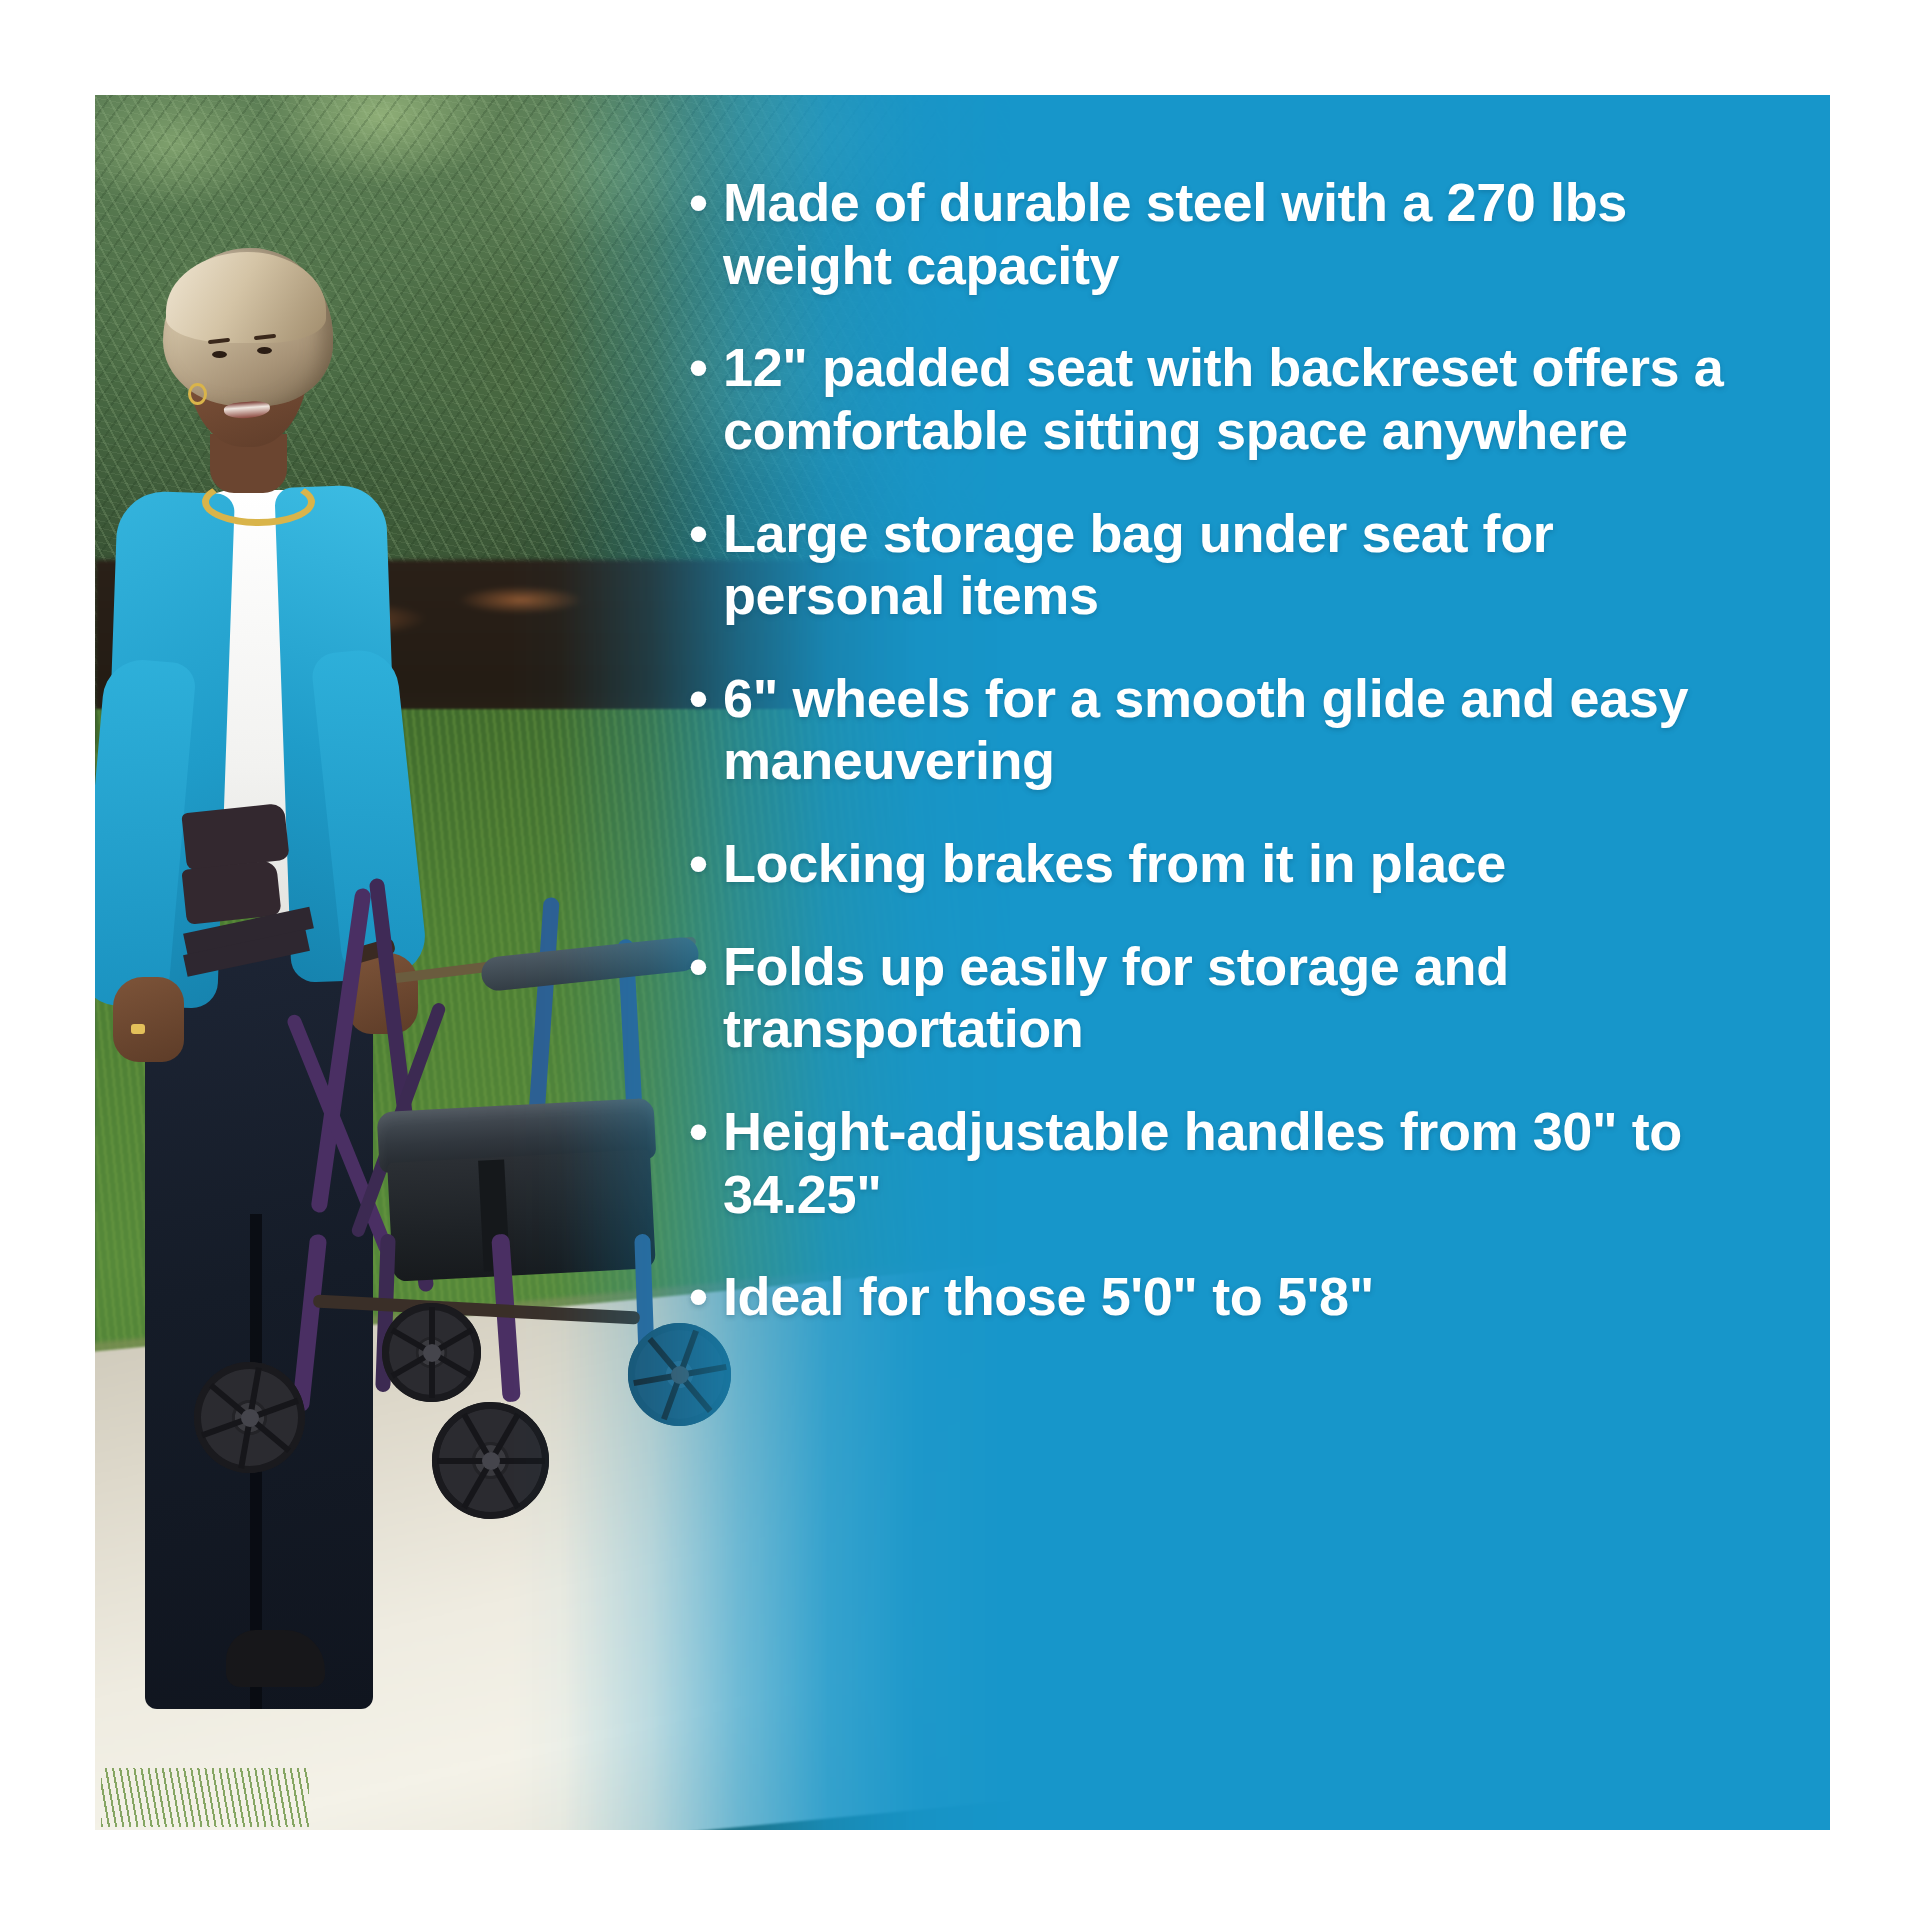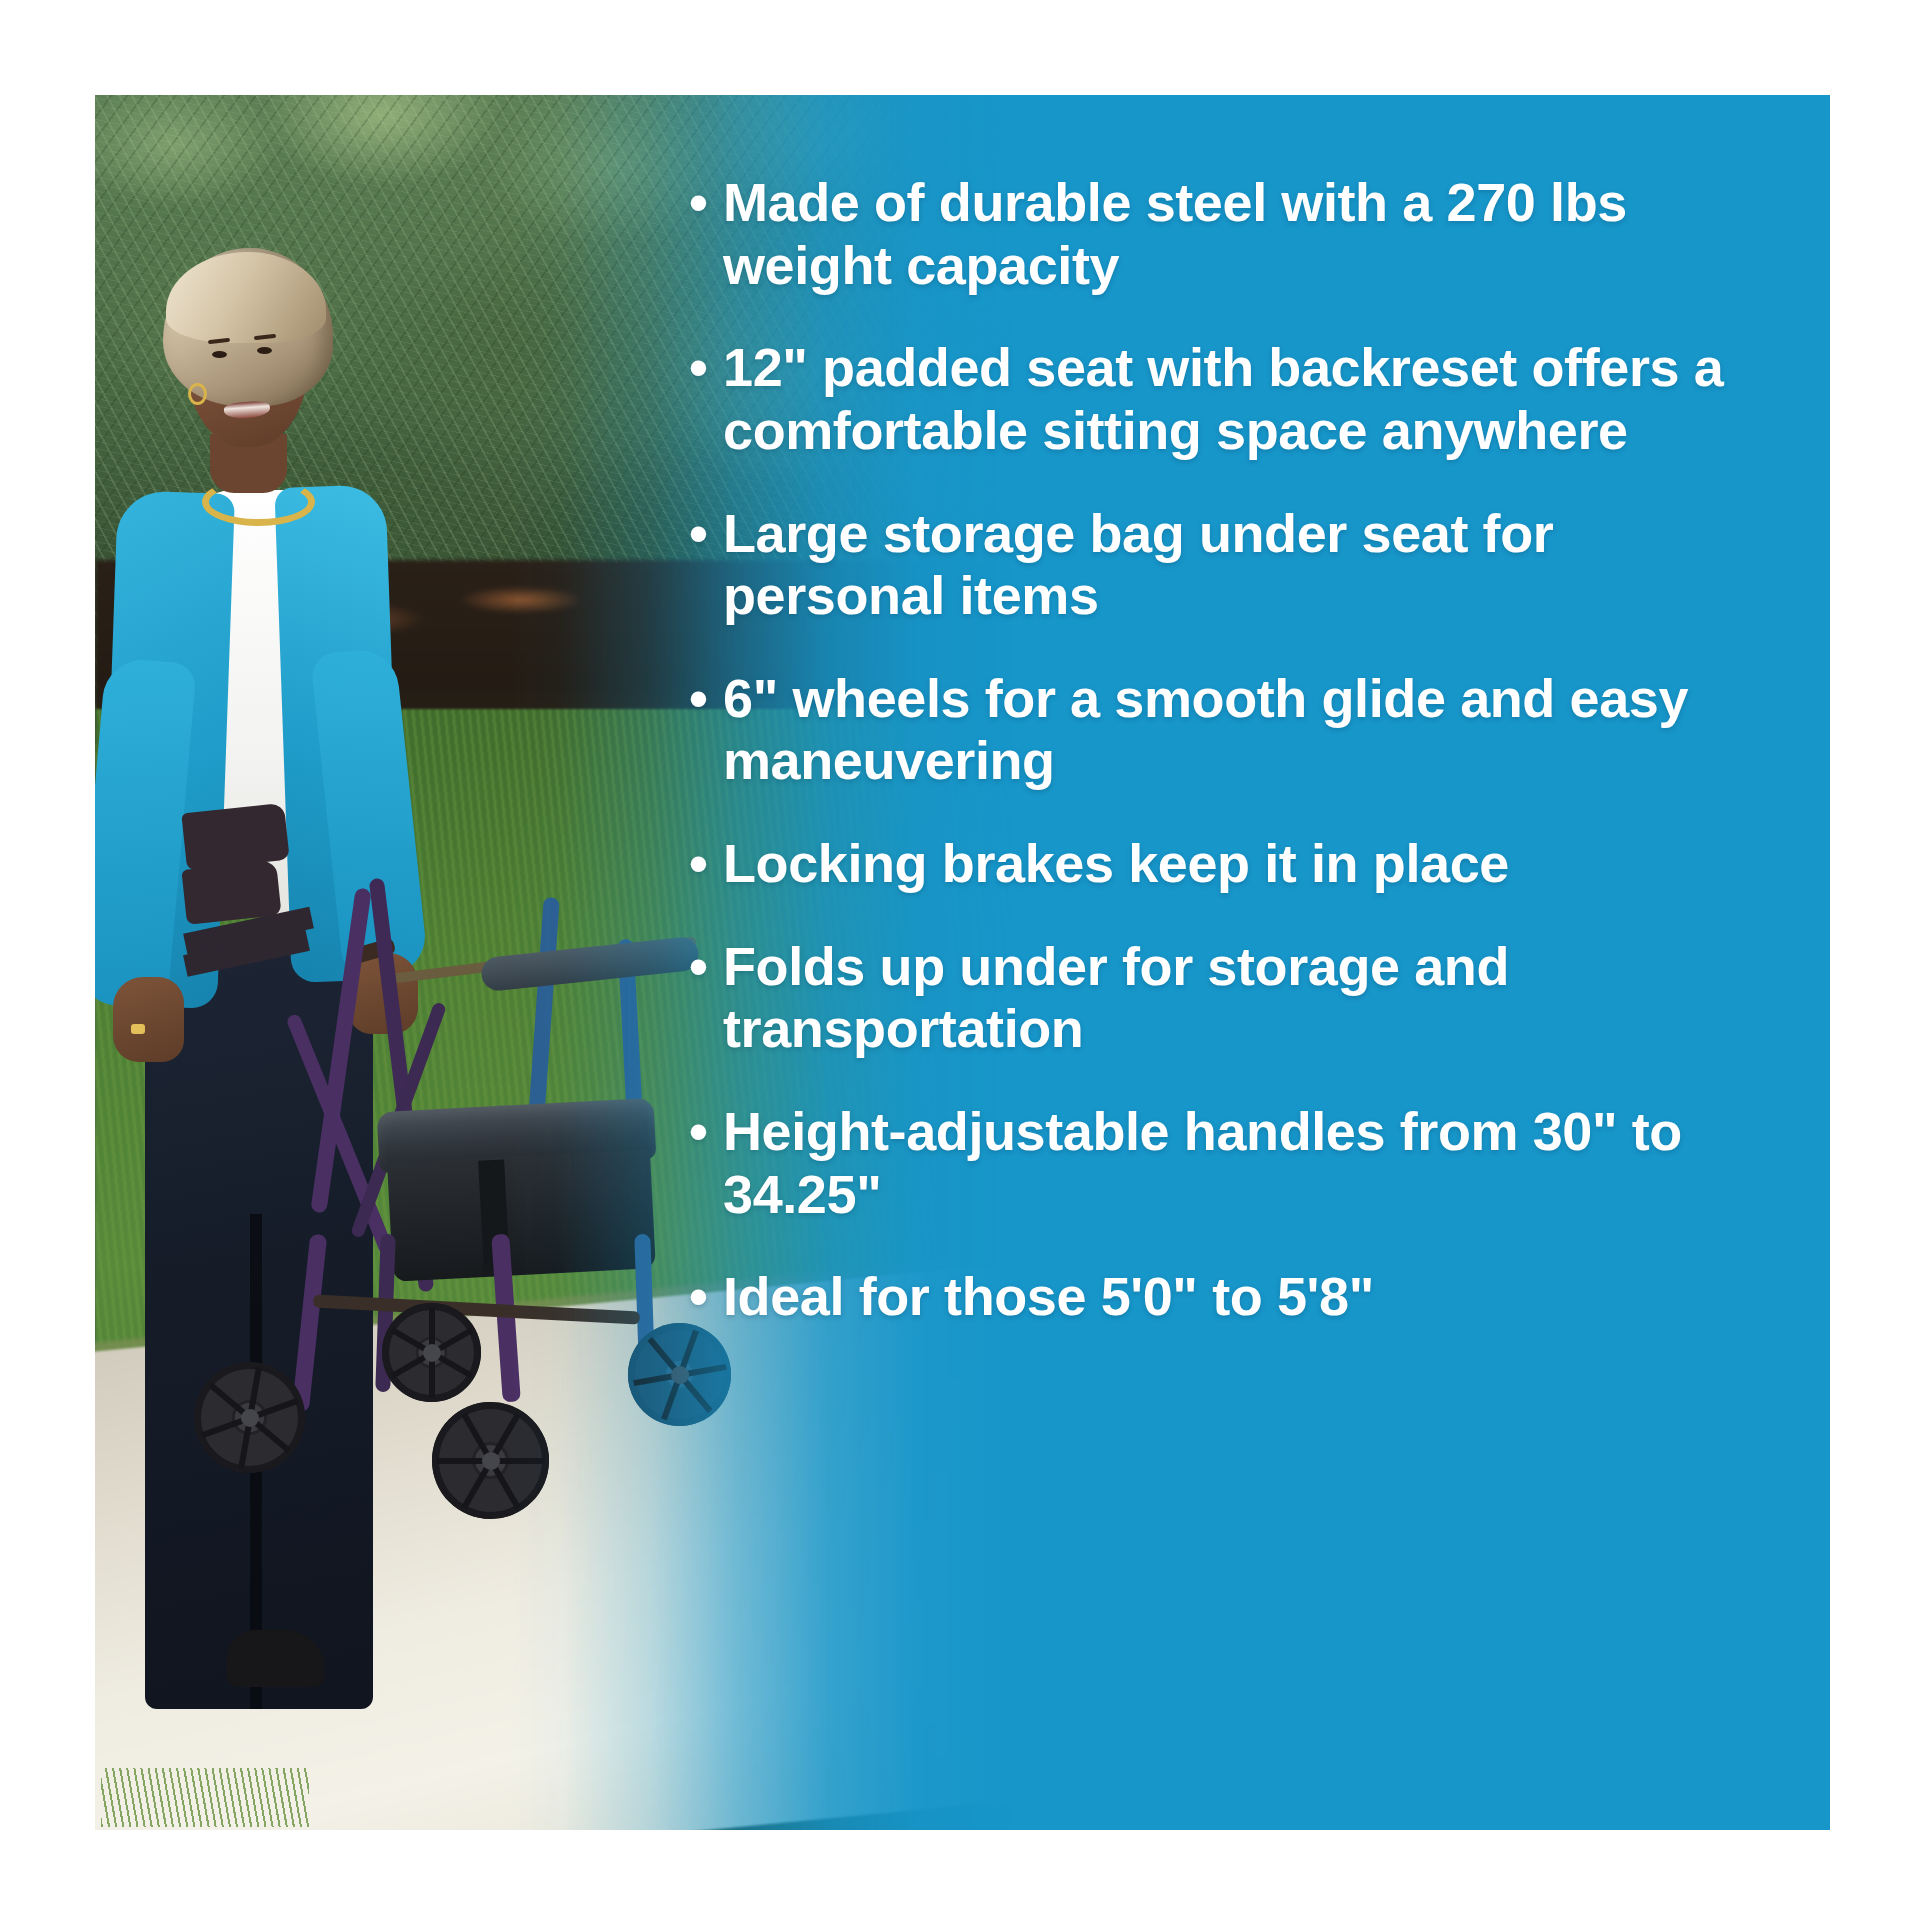--- a/index.html
+++ b/index.html
@@ -432,27 +432,27 @@
     <div class="gap-a"></div>
 
     <div class="feature-item">
       <span class="feature-bullet">•</span>
       <span class="feature-text">6" wheels for a smooth glide and easy maneuvering</span>
     </div>
     <div class="gap-a"></div>
 
     <div class="feature-item">
       <span class="feature-bullet">•</span>
-      <span class="feature-text">Locking brakes keep it in place</span>
-    </div>
-    <div class="gap-a"></div>
-
-    <div class="feature-item">
-      <span class="feature-bullet">•</span>
-      <span class="feature-text">Folds up under for storage and transportation</span>
+      <span class="feature-text">Locking brakes from it in place</span>
+    </div>
+    <div class="gap-a"></div>
+
+    <div class="feature-item">
+      <span class="feature-bullet">•</span>
+      <span class="feature-text">Folds up easily for storage and transportation</span>
     </div>
     <div class="gap-a"></div>
 
     <div class="feature-item">
       <span class="feature-bullet">•</span>
       <span class="feature-text">Height-adjustable handles from 30" to 34.25"</span>
     </div>
     <div class="gap-a"></div>
 
     <div class="feature-item">

